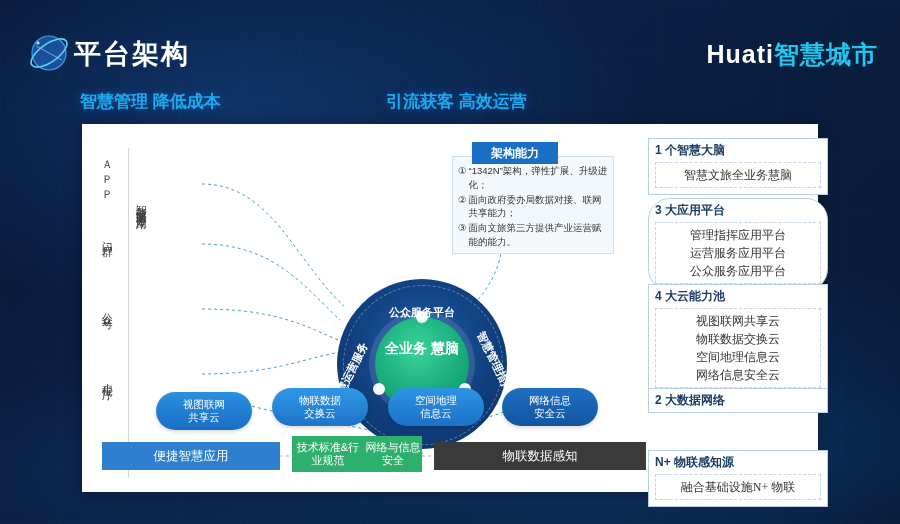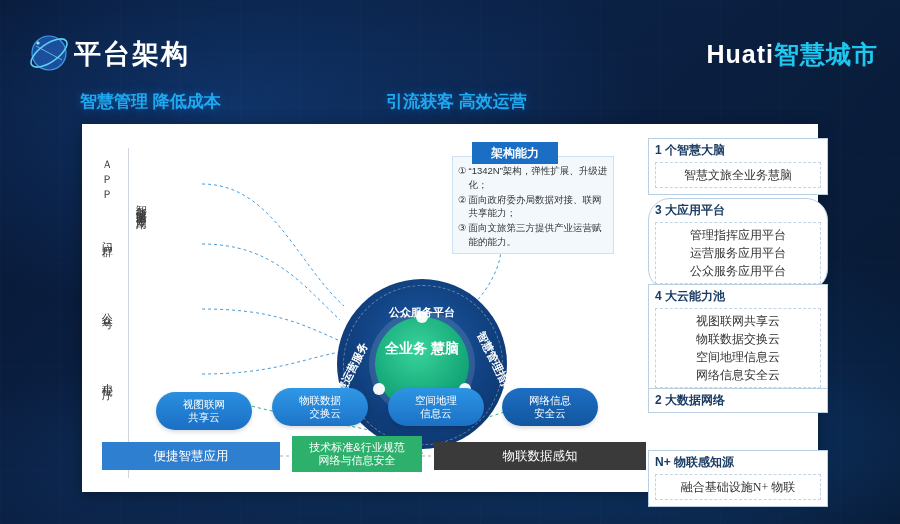--- a/index.html
+++ b/index.html
@@ -79,29 +79,29 @@
 
   
   #connectors{position:absolute;left:0;top:0;width:736px;height:368px;pointer-events:none;}
 
   
   .cloud{position:absolute;width:96px;height:38px;border-radius:19px;color:#fff;
     font-size:10.5px;line-height:1.25;text-align:center;display:flex;align-items:center;
     justify-content:center;box-shadow:0 2px 4px rgba(0,0,0,.15);}
   .cloud span{display:block;}
   #cloud-0{left:74px;top:268px;background:linear-gradient(180deg,#2a8fe0,#1a6fc4);}
-  #cloud-1{left:190px;top:264px;background:linear-gradient(180deg,#2f98e6,#1d74c8);text-align:right;}
+  #cloud-1{left:190px;top:264px;background:linear-gradient(180deg,#2f98e6,#1d74c8);}
   #cloud-2{left:306px;top:264px;background:linear-gradient(180deg,#2d94e3,#1b71c6);}
   #cloud-3{left:420px;top:264px;background:linear-gradient(180deg,#1d6fc4,#12569e);}
 
   
   .bottom-bar{position:absolute;height:28px;color:#fff;font-size:12.5px;display:flex;
     align-items:center;justify-content:center;text-align:center;line-height:1.15;}
   #bar-0{left:20px;top:318px;width:178px;background:#2f7fd0;}
-  #bar-1{left:210px;top:312px;width:130px;height:36px;background:#2cb06b;font-size:11px;flex-direction:column;}
+  #bar-1{left:210px;top:312px;width:130px;height:36px;background:#2cb06b;font-size:11px;flex-direction:row;}
   #bar-2{left:352px;top:318px;width:212px;background:#3a3a3a;}
 
   
   #cap-card{position:absolute;left:370px;top:32px;width:160px;height:96px;background:#f3f8fd;
     border:1px solid #cfe0f0;}
   #cap-title{position:absolute;left:390px;top:18px;width:86px;height:22px;background:#1a6fc4;color:#fff;
     font-size:12px;font-weight:bold;display:flex;align-items:center;justify-content:center;}
   #cap-list{position:absolute;left:376px;top:40px;width:150px;font-size:9.5px;color:#333;line-height:1.45;}
   .cap-item{display:flex;gap:2px;margin-bottom:1px;}
   .cap-num{flex:0 0 auto;}

